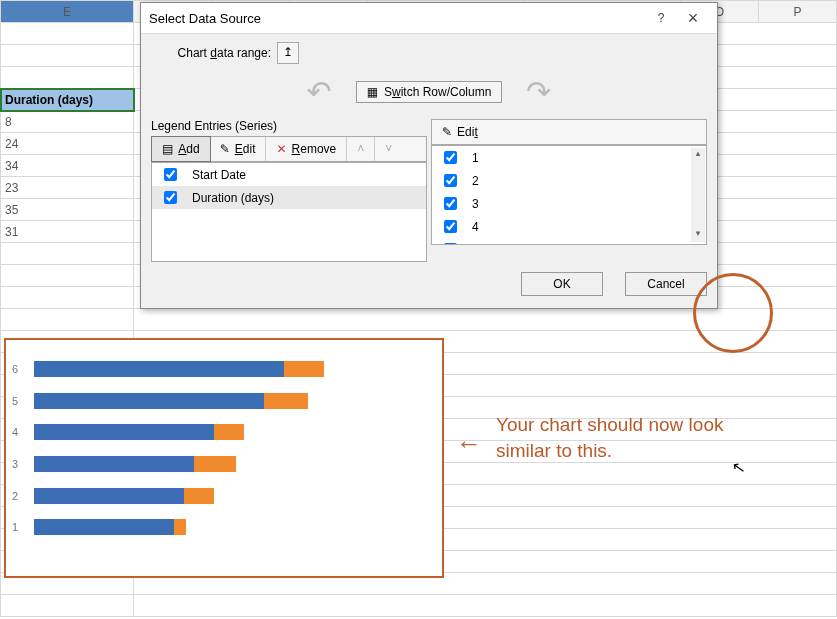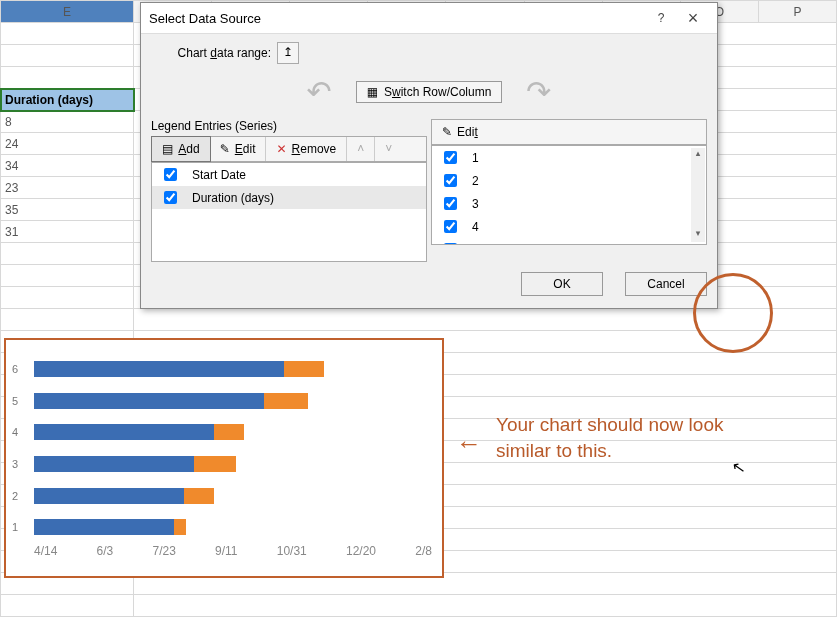--- a/index.html
+++ b/index.html
@@ -329,27 +329,18 @@
       <div class="barrow" style="top: 42.75px;">
         <div class="bar1" style="width: 230px;"></div>
         <div class="bar2" style="width: 44px;"></div>
       </div>
       <div class="ylab" style="top: 19.0833px;">6</div>
       <div class="barrow" style="top: 11.0833px;">
         <div class="bar1" style="width: 250px;"></div>
         <div class="bar2" style="width: 40px;"></div>
       </div>
     </div>
-  <div class="xaxis" id="xaxis">
-      <span>4/14</span>
-      <span>6/3</span>
-      <span>7/23</span>
-      <span>9/11</span>
-      <span>10/31</span>
-      <span>12/20</span>
-      <span>2/8</span>
-    </div>
 </div>
 
 <div class="anno-arr">←</div>
 <div class="anno-txt">Your chart should now look similar to this.</div>
 
 <div class="cursor">↖</div>
 
 </body></html>

